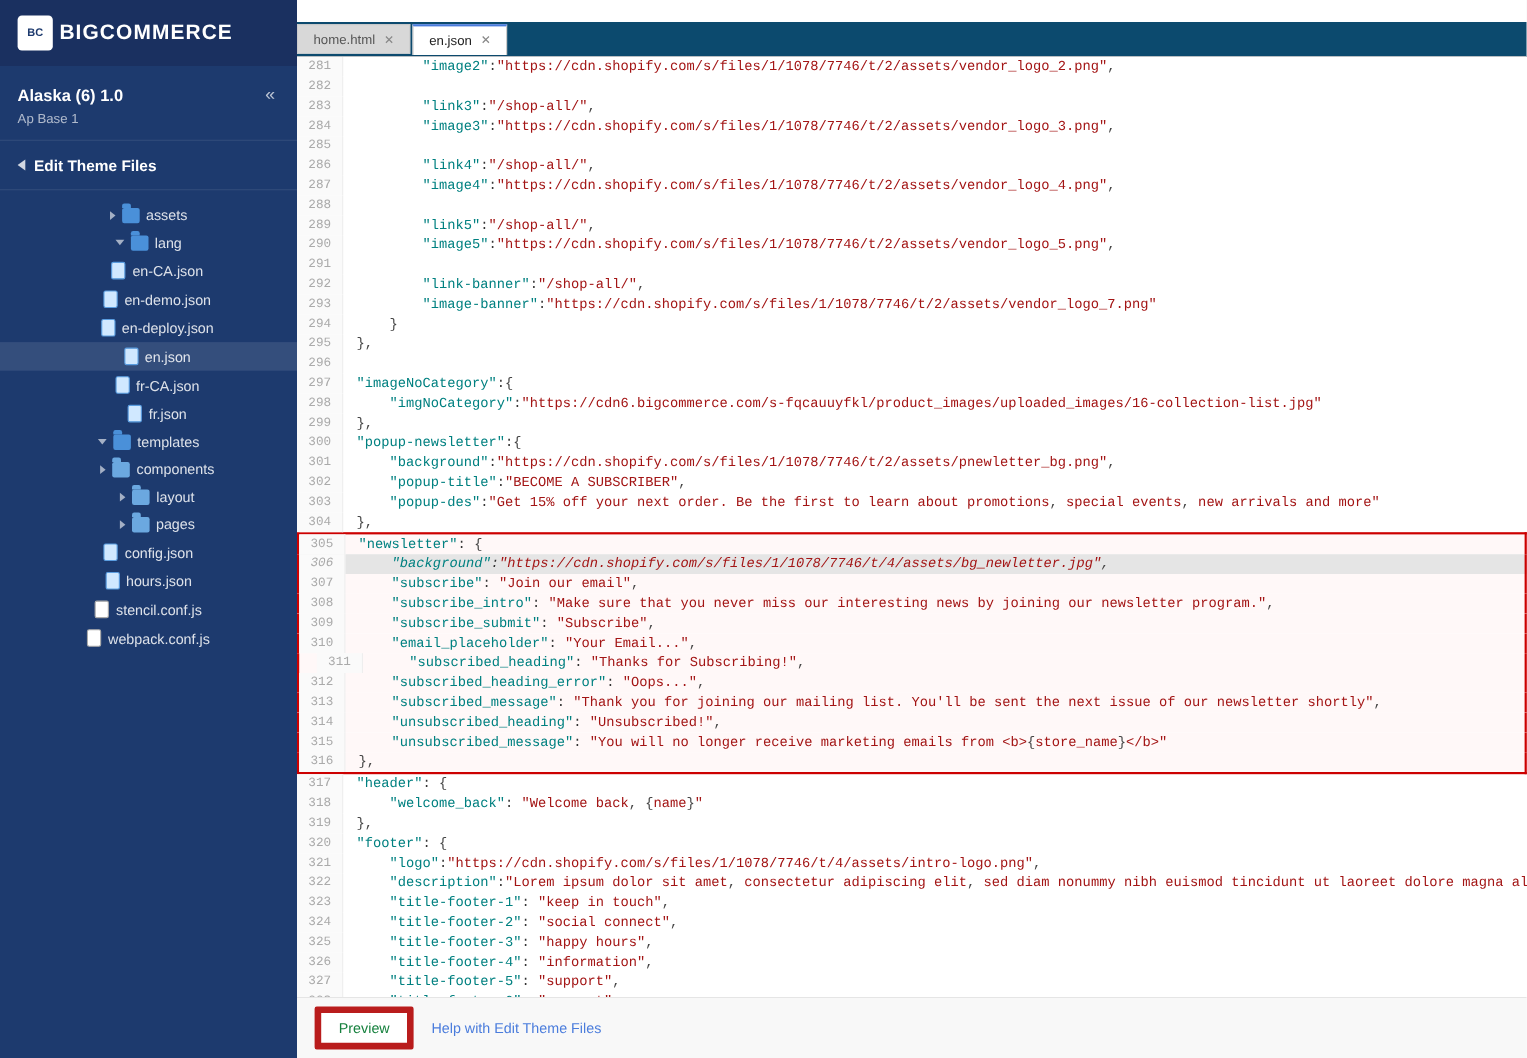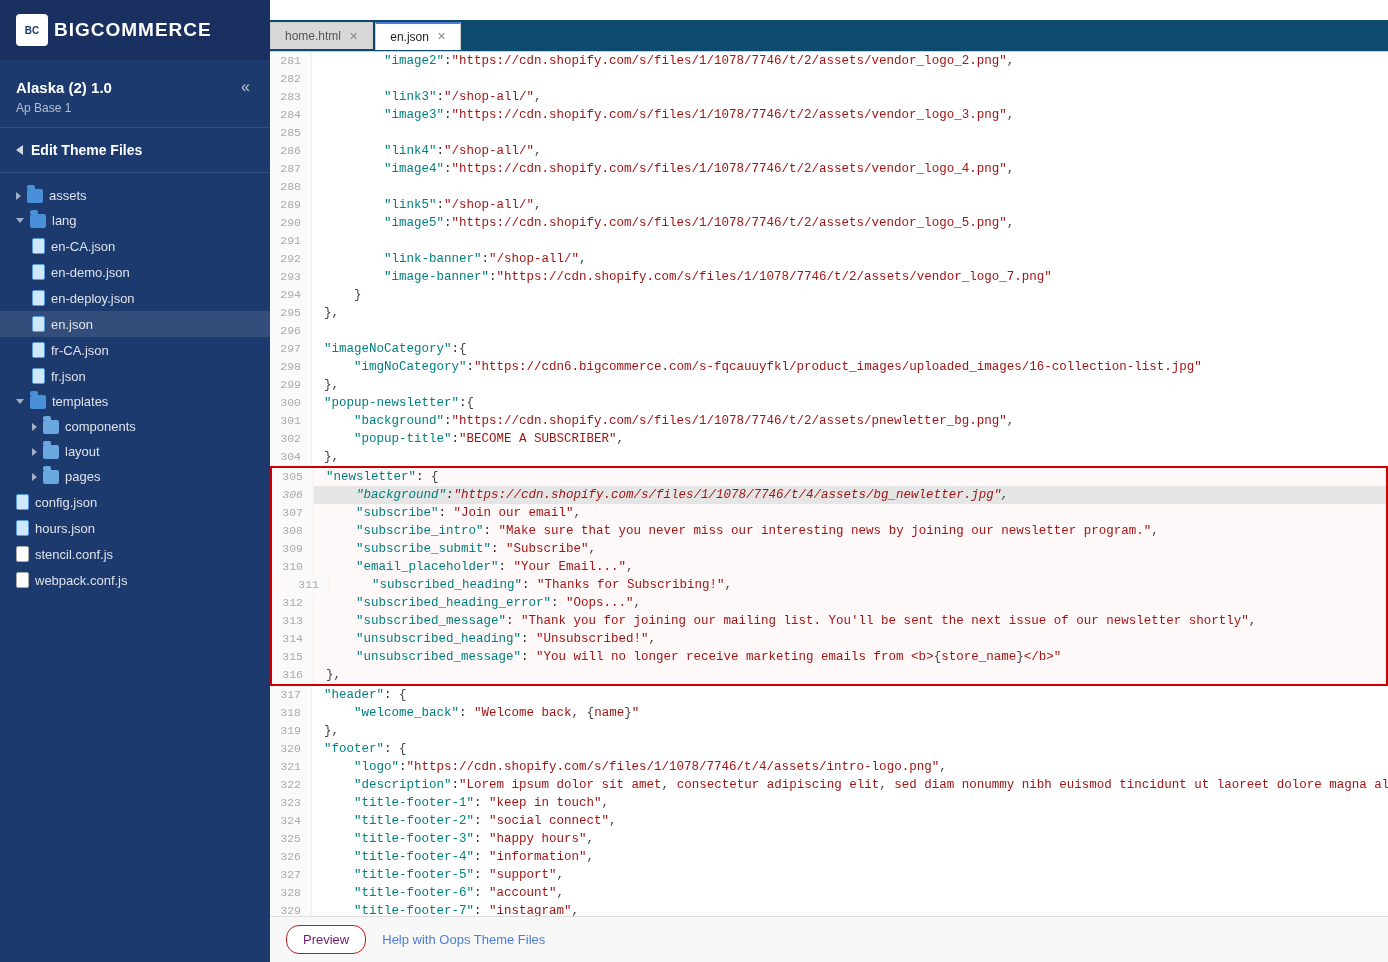--- a/index.html
+++ b/index.html
@@ -89,20 +89,21 @@
       flex: 1;
     }
     .tree-item {
       display: flex;
       align-items: center;
       gap: 6px;
       padding: 5px 16px;
       cursor: pointer;
       font-size: 13px;
       color: rgba(255,255,255,0.85);
+      justify-content: center;
     }
     .tree-item.selected { background: rgba(255,255,255,0.1); }
 
     .folder-icon {
       width: 16px; height: 14px;
       background: #4a90d9;
       border-radius: 2px;
       position: relative;
     }
     .folder-icon::before {
@@ -227,25 +228,25 @@
     #editor-footer {
       display: flex;
       align-items: center;
       padding: 8px 16px;
       border-top: 1px solid #ddd;
       background: #f8f8f8;
       gap: 16px;
     }
     .btn-preview {
       padding: 6px 16px;
-      border: 1px solid #b91c1c;
+      border: 6px solid #b91c1c;
       background: #fff;
-      color: #701a75;
+      color: #15803d;
       font-size: 13px;
-      border-radius: 13px;
+      border-radius: 2px;
       cursor: pointer;
     }
     .help-link {
       font-size: 13px;
       color: #4a7cdc;
       cursor: pointer;
       text-decoration: none;
     }
 
     
@@ -259,21 +260,21 @@
 <div id="sidebar">
   <div id="sidebar-header">
     <div class="bigcommerce-logo">
       <div class="logo-icon">BC</div>
       <span class="logo-text">BIGCOMMERCE</span>
     </div>
   </div>
 
   <div class="sidebar-theme-section">
     <div class="sidebar-theme-name">
-      <span>Alaska (2) 1.0</span>
+      <span>Alaska (6) 1.0</span>
       <button class="collapse-btn">«</button>
     </div>
     <div class="sidebar-theme-sub">Ap Base 1</div>
   </div>
 
   <div class="sidebar-edit-theme">
     <div class="arrow-left"></div>
     <span>Edit Theme Files</span>
   </div>
 
@@ -452,20 +453,24 @@
         </div>
         <div class="code-line">
           <span class="line-num">301</span>
           <span class="line-content">    <span class="json-key">"background"</span>:<span class="json-str">"https://cdn.shopify.com/s/files/1/1078/7746/t/2/assets/pnewletter_bg.png"</span><span class="json-punct">,</span></span>
         </div>
         <div class="code-line">
           <span class="line-num">302</span>
           <span class="line-content">    <span class="json-key">"popup-title"</span>:<span class="json-str">"BECOME A SUBSCRIBER"</span><span class="json-punct">,</span></span>
         </div>
         <div class="code-line">
+          <span class="line-num">303</span>
+          <span class="line-content">    <span class="json-key">"popup-des"</span>:<span class="json-str">"Get 15% off your next order. Be the first to learn about promotions<span class="json-punct">,</span> special events<span class="json-punct">,</span> new arrivals and more"</span></span>
+        </div>
+        <div class="code-line">
           <span class="line-num">304</span>
           <span class="line-content"><span class="json-punct">}</span><span class="json-punct">,</span></span>
         </div>
         <div class="code-line highlighted" style="border-top: 2px solid rgb(204, 0, 0); border-left: 2px solid rgb(204, 0, 0); border-right: 2px solid rgb(204, 0, 0); background: rgb(255, 248, 248);">
           <span class="line-num">305</span>
           <span class="line-content"><span class="json-key">"newsletter"</span>: <span class="json-punct">{</span></span>
         </div>
         <div class="code-line highlighted" style="border-left: 2px solid rgb(204, 0, 0); border-right: 2px solid rgb(204, 0, 0); background: #e5e5e5; font-style: italic;">
           <span class="line-num">306</span>
           <span class="line-content">    <span class="json-key">"background"</span>:<span class="json-str">"https://cdn.shopify.com/s/files/1/1078/7746/t/4/assets/bg_newletter.jpg"</span><span class="json-punct">,</span></span>
@@ -560,15 +565,15 @@
         </div>
         <div class="code-line">
           <span class="line-num">329</span>
           <span class="line-content">    <span class="json-key">"title-footer-7"</span>: <span class="json-str">"instagram"</span><span class="json-punct">,</span></span>
         </div>
       </div>
   </div>
 
   <div id="editor-footer">
     <button class="btn-preview">Preview</button>
-    <a class="help-link">Help with Oops Theme Files</a>
+    <a class="help-link">Help with Edit Theme Files</a>
   </div>
 </div>
 
 </body></html>

